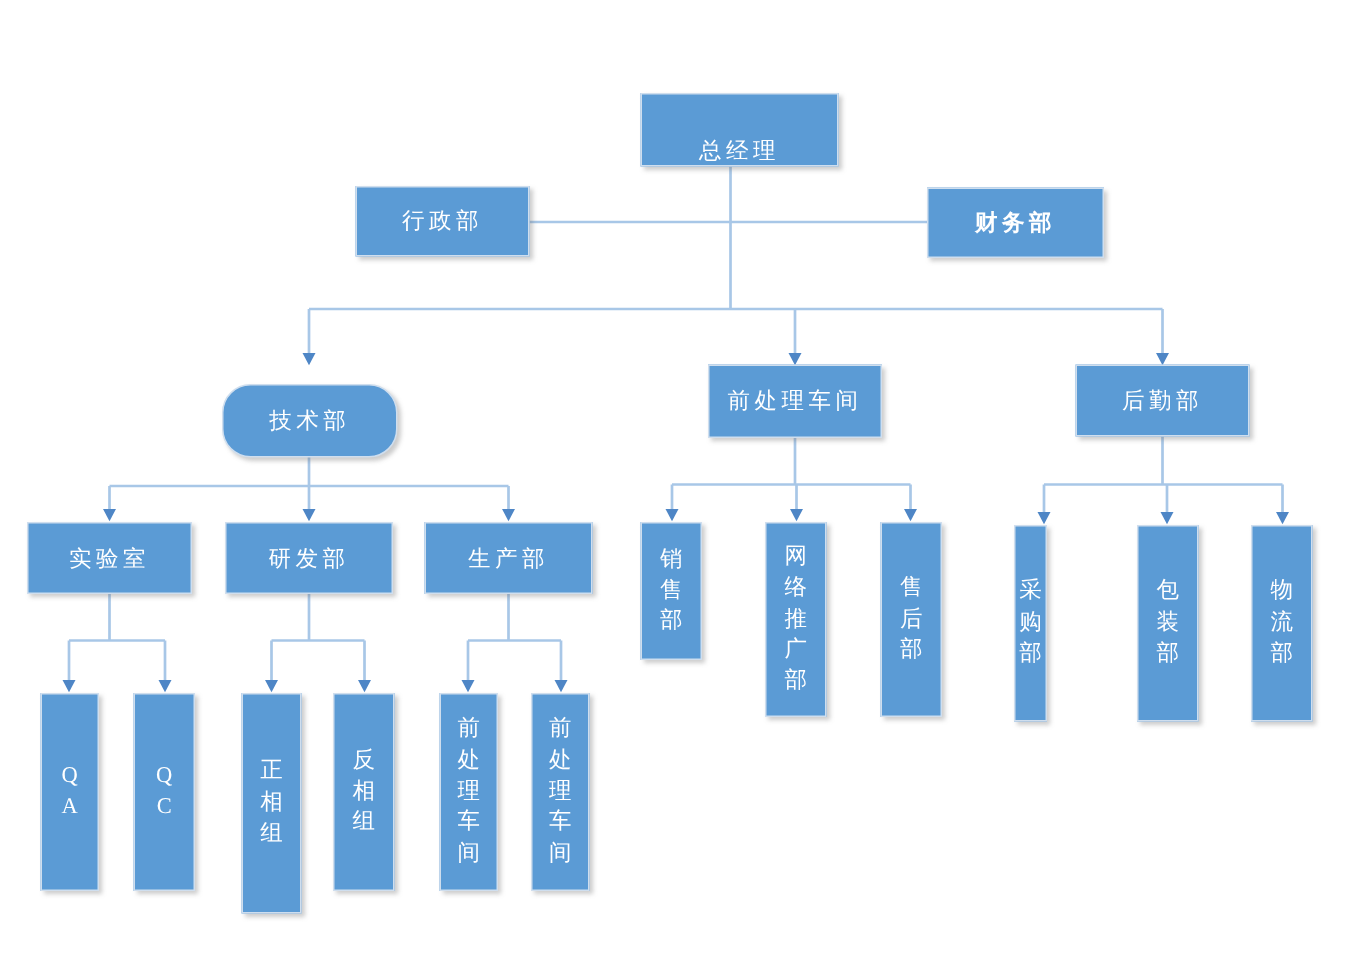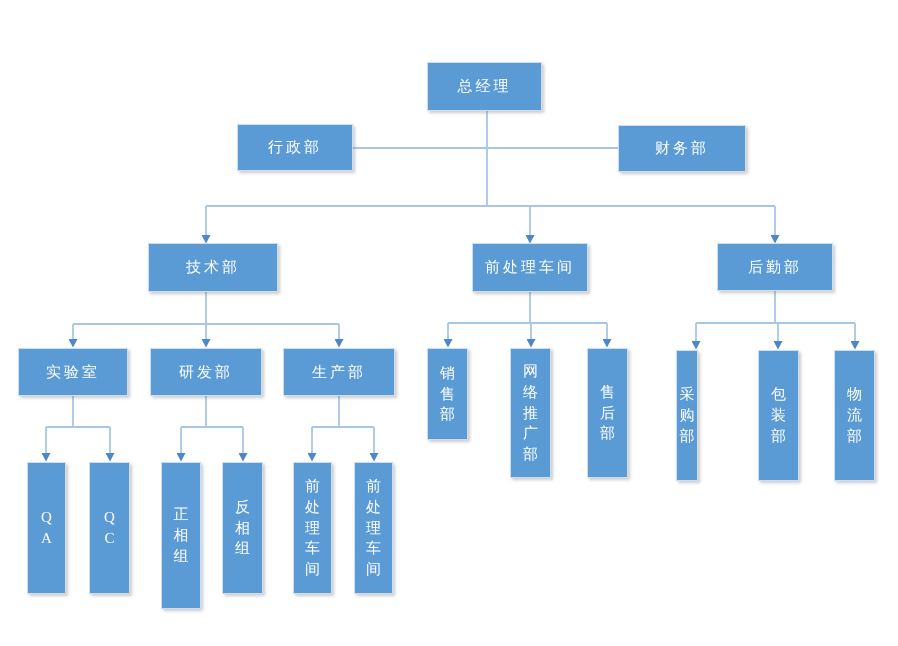--- a/index.html
+++ b/index.html
@@ -93,32 +93,32 @@
     <path class="ln" d="M181,427 H243"></path>
     <path class="ln" d="M181,427 V454" marker-end="url(#arrow)"></path>
     <path class="ln" d="M243,427 V454" marker-end="url(#arrow)"></path>
 
     <path class="ln" d="M339,396 V427"></path>
     <path class="ln" d="M312,427 H374"></path>
     <path class="ln" d="M312,427 V454" marker-end="url(#arrow)"></path>
     <path class="ln" d="M374,427 V454" marker-end="url(#arrow)"></path>
   </svg>
 
-  <div class="node h" style="left:427px; top:62px; width:115px; height:49px;">
+  <div class="node h" style="left:427px; top:62px; width:132px; height:49px;align-items:flex-end;">
     <span>总经理</span>
   </div>
 
   <div class="node h" style="left:237px; top:124px; width:116px; height:47px;">
     <span>行政部</span>
   </div>
-  <div class="node h" style="left:618px; top:125px; width:128px; height:47px;">
+  <div class="node h" style="left:618px; top:125px; width:118px; height:47px;font-weight:bold;">
     <span>财务部</span>
   </div>
 
-  <div class="node h" style="left:148px; top:243px; width:130px; height:49px;">
+  <div class="node h" style="left:148px; top:256px; width:117px; height:49px;border-radius:19px;">
     <span>技术部</span>
   </div>
   <div class="node h" style="left:472px; top:243px; width:116px; height:49px;">
     <span>前处理车间</span>
   </div>
   <div class="node h" style="left:717px; top:243px; width:116px; height:48px;">
     <span>后勤部</span>
   </div>
 
   <div class="node h" style="left:18px; top:348px; width:110px; height:48px;">

